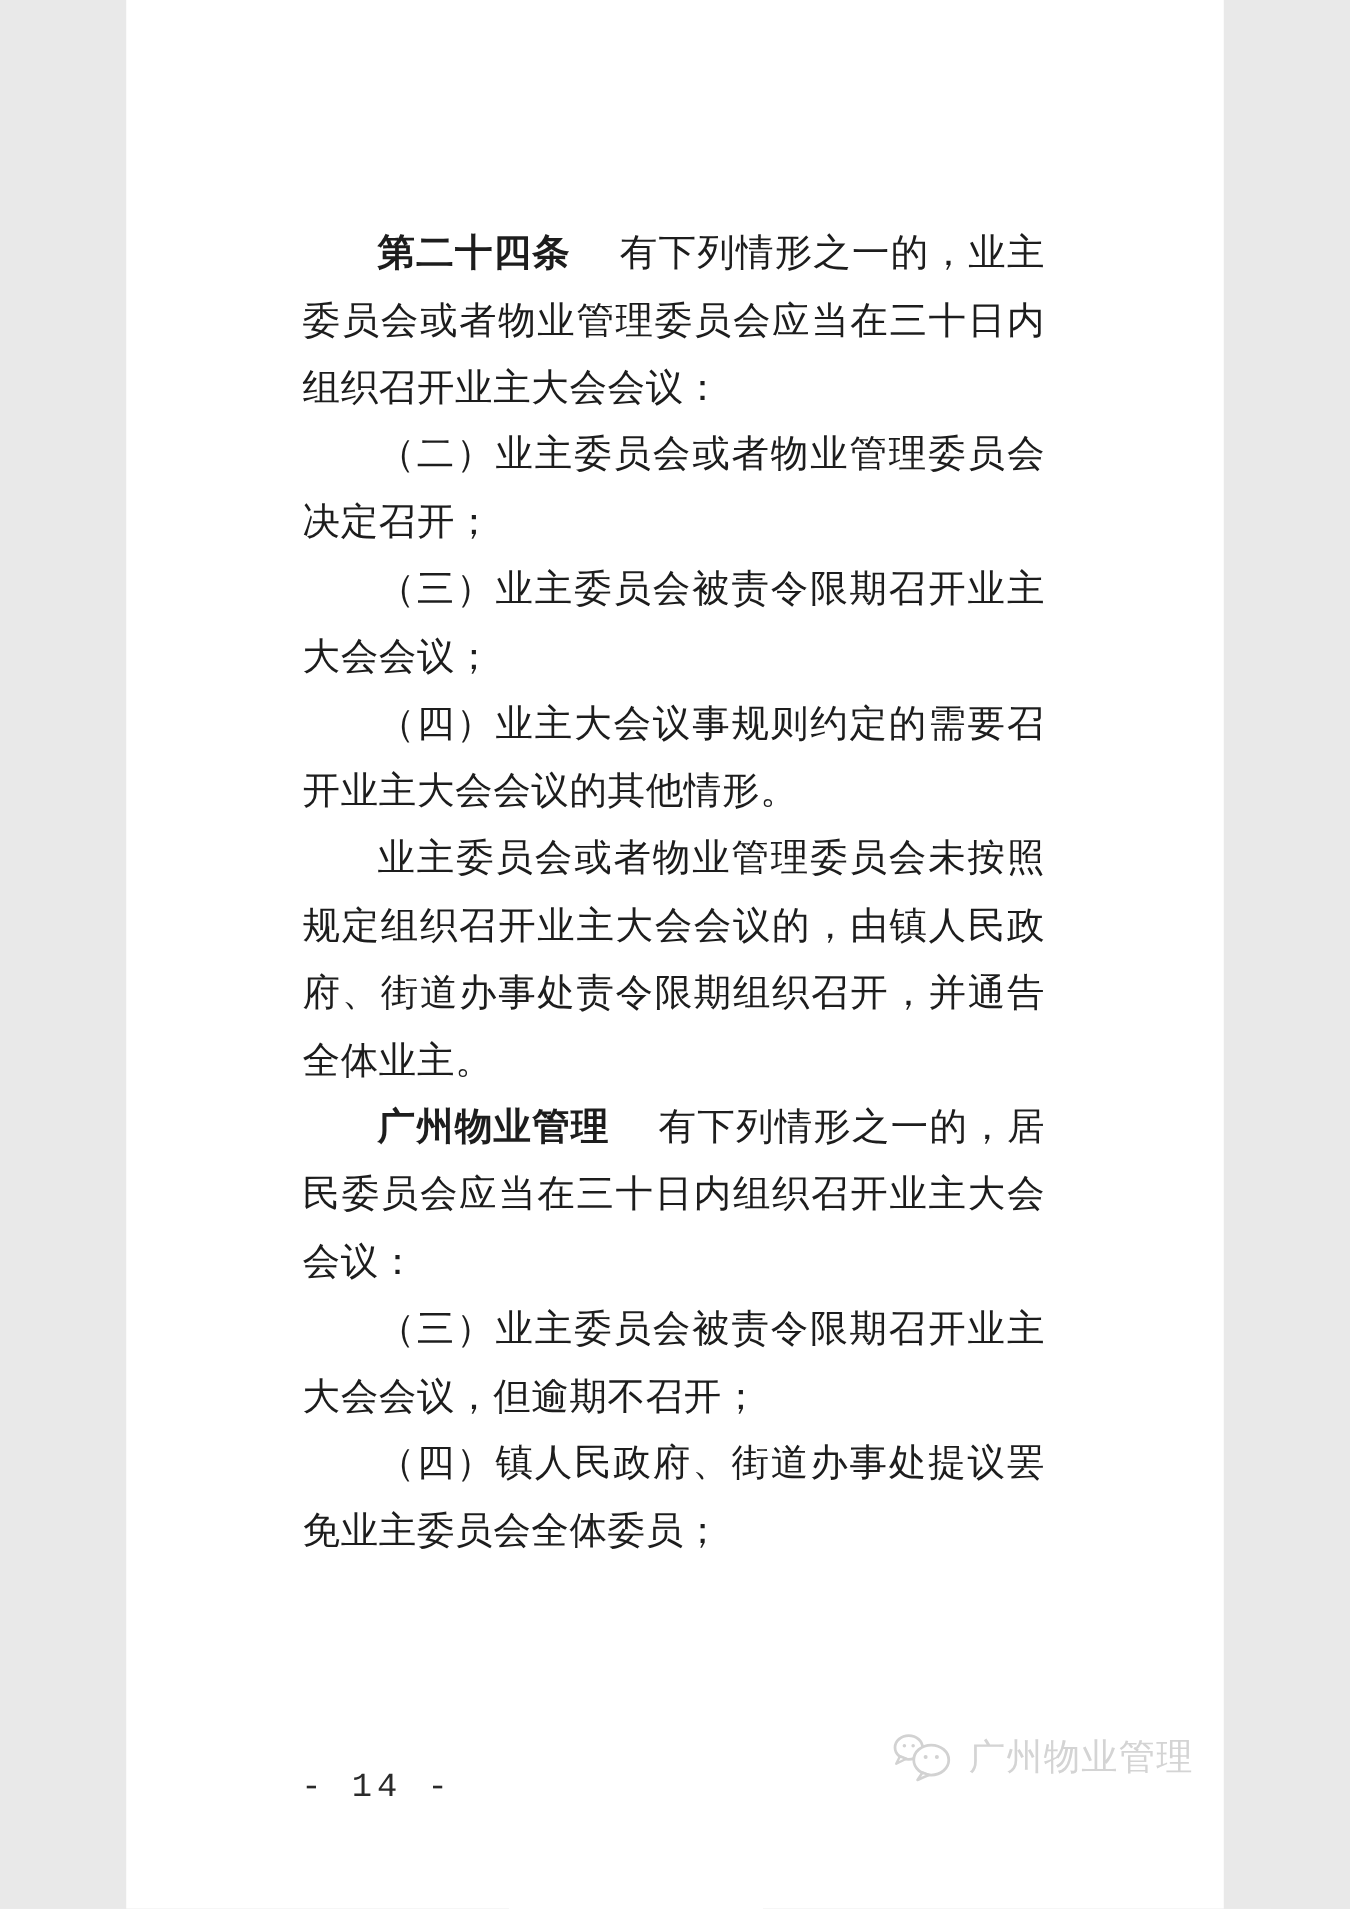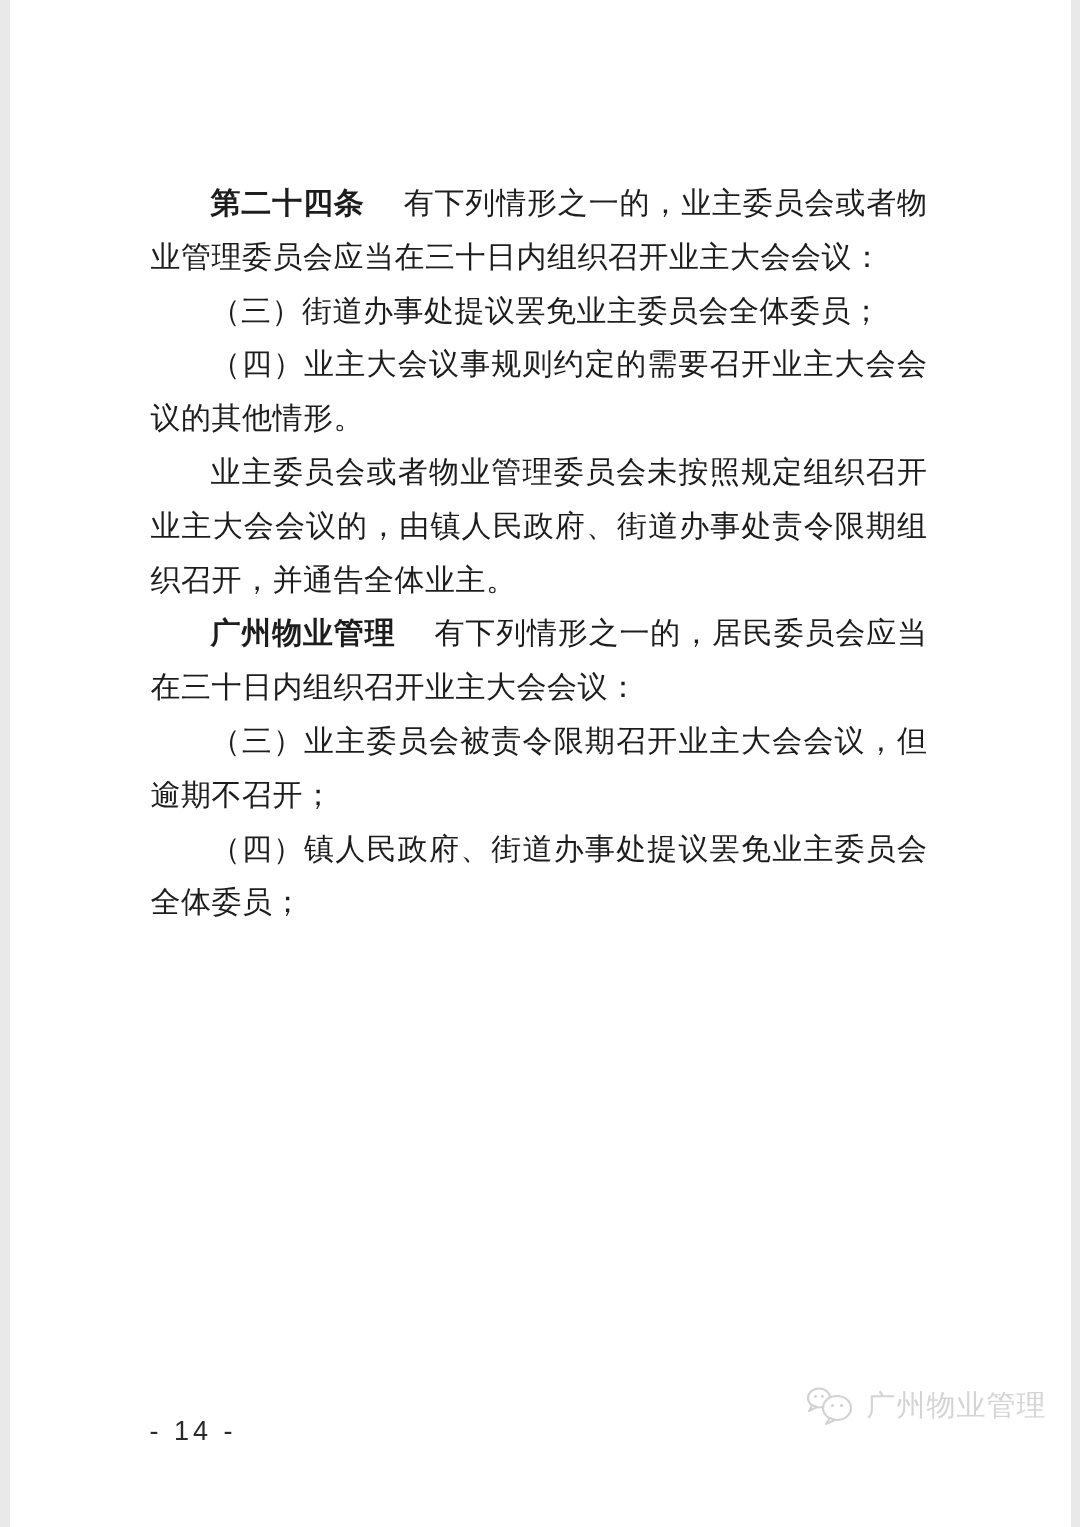--- a/index.html
+++ b/index.html
@@ -1,18 +1,18 @@
 <!DOCTYPE html>
 <html lang="zh"><head>
 <meta charset="utf-8">
 <style>
   html, body { margin: 0; padding: 0; background: #e9e9e9; }
   .page {
     position: relative;
-    width: 1061px;
+    width: 878px;
     height: 1527px;
     margin: 0 auto;
     background: #ffffff;
     overflow: hidden;
     font-family: "DejaVu Serif", "Liberation Serif", serif;
   }
   .doc-body {
     position: absolute;
     left: 141px;
     right: 143px;
@@ -31,21 +31,21 @@
     font-weight: 700;
     margin-right: 1.3em;
   }
   .footer-pagenum {
     position: absolute;
     left: 140px;
     top: 1416px;
     color: #2a2a2a;
     font-size: 27px;
     letter-spacing: 4px;
-    font-family: Liberation Sans, sans-serif;
+    font-family: Liberation Mono, monospace;
   }
   .watermark {
     position: absolute;
     right: 24px;
     top: 1386px;
     display: flex;
     align-items: center;
     gap: 9px;
     color: #d4d4d4;
     font-size: 29px;
@@ -55,21 +55,22 @@
   }
   .wm-icon { display: inline-flex; }
 </style>
 </head>
 <body>
 
 <div class="page">
 
   <main class="doc-body" id="doc-body">
       <p class="para"><span class="art-head">第二十四条</span><span>有下列情形之一的，业主委员会或者物业管理委员会应当在三十日内组织召开业主大会会议：</span></p>
-      <p class="para">（三）街道办事处提议罢免业主委员会全体委员；</p>
+      <p class="para">（二）业主委员会或者物业管理委员会决定召开；</p>
+      <p class="para">（三）业主委员会被责令限期召开业主大会会议；</p>
       <p class="para">（四）业主大会议事规则约定的需要召开业主大会会议的其他情形。</p>
       <p class="para">业主委员会或者物业管理委员会未按照规定组织召开业主大会会议的，由镇人民政府、街道办事处责令限期组织召开，并通告全体业主。</p>
       <p class="para"><span class="art-head">广州物业管理</span><span>有下列情形之一的，居民委员会应当在三十日内组织召开业主大会会议：</span></p>
       <p class="para">（三）业主委员会被责令限期召开业主大会会议，但逾期不召开；</p>
       <p class="para">（四）镇人民政府、街道办事处提议罢免业主委员会全体委员；</p>
     </main>
 
   <div class="footer-pagenum">- 14 -</div>
 
   <div class="watermark">

